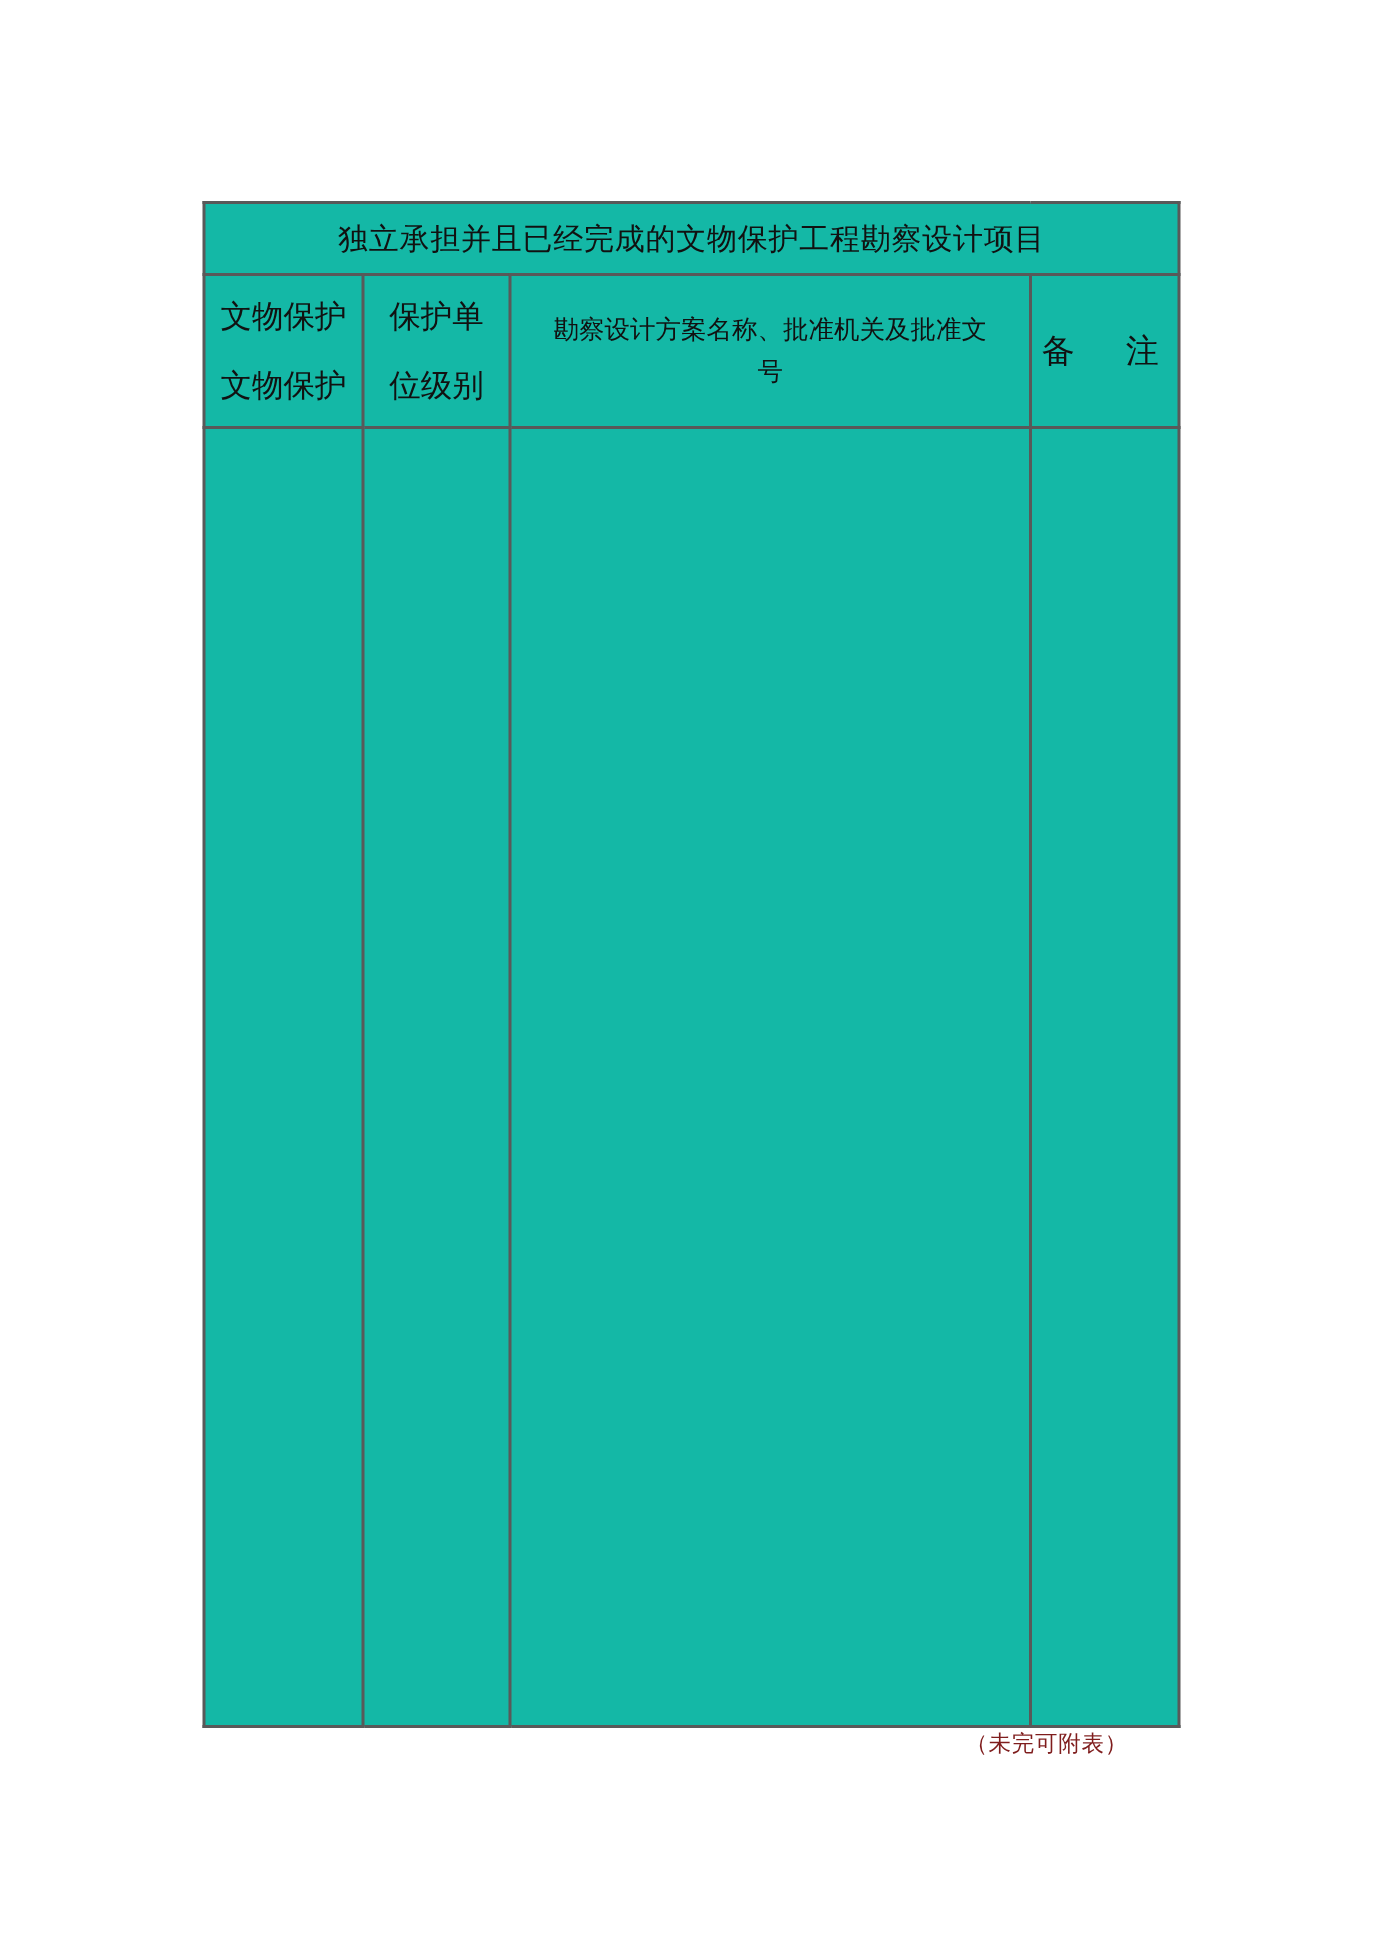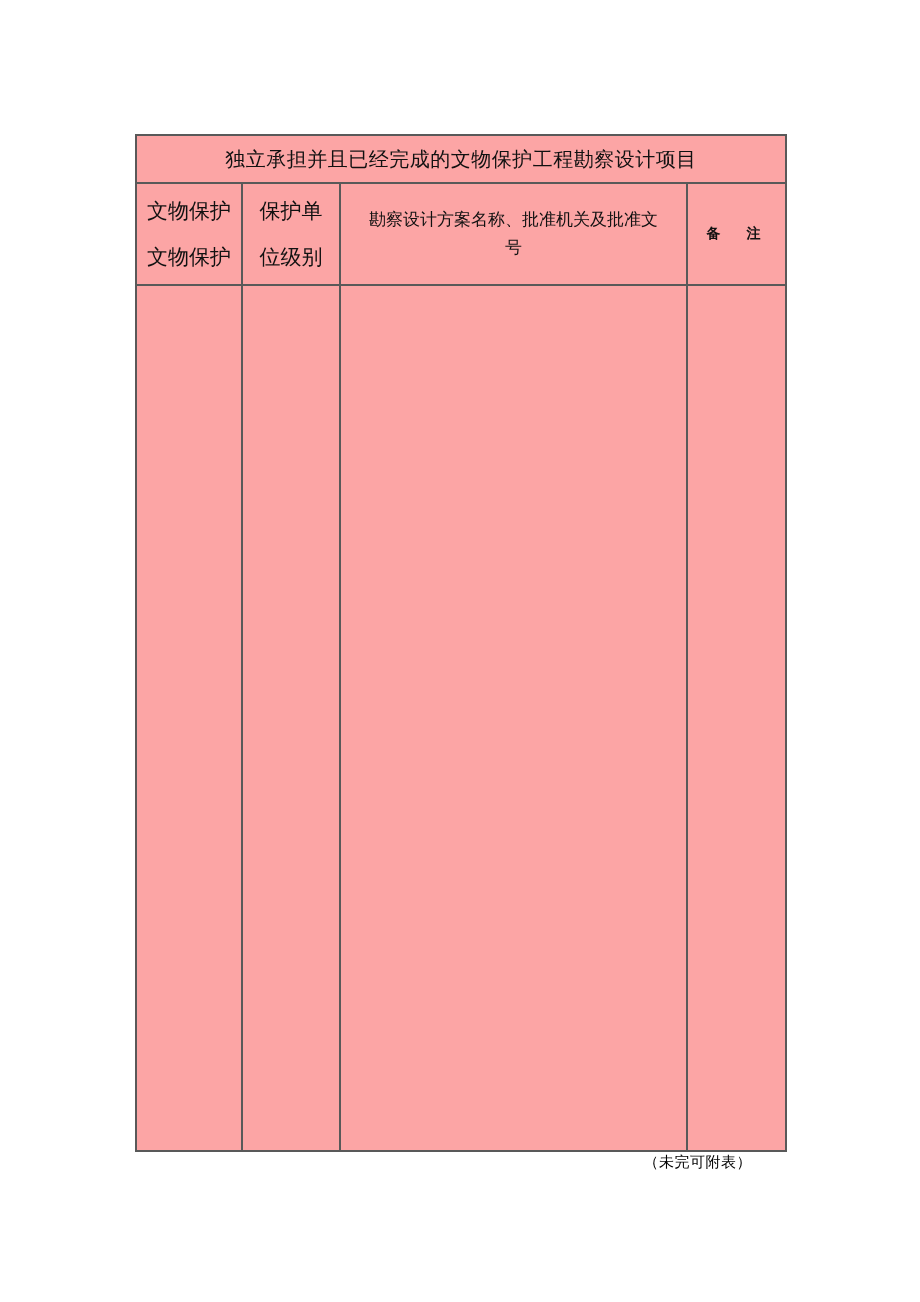--- a/index.html
+++ b/index.html
@@ -22,21 +22,21 @@
     top: 134px;
     width: 650px;
     border-collapse: collapse;
     table-layout: fixed;
   }
   .doc-table td {
     border: 2px solid #595959;
     padding: 0;
     text-align: center;
     vertical-align: middle;
-    background: #fca5a5;
+    background: #14b8a6;
   }
   .title-cell {
     height: 46px;
     font-size: 20px;
     font-weight: normal;
     letter-spacing: 0.5px;
   }
   .header-row td {
     height: 100px;
     margin-top: 47px;
@@ -44,34 +44,33 @@
   .hdr-line {
     display: block;
     font-size: 21px;
     line-height: 46px;
   }
   .hdr-plan .hdr-line {
     font-size: 17px;
     line-height: 28px;
   }
   .hdr-remarks {
-    font-size: 14px;
+    font-size: 22px;
     letter-spacing: 6px;
-    font-weight: bold;
   }
   .body-row td {
     height: 864px;
   }
   .footer-note {
     position: absolute;
     top: 1153px;
     right: 168px;
     font-size: 15px;
     letter-spacing: 0.5px;
-    color: #000000;
+    color: #7f1d1d;
   }
 </style>
 </head>
 <body>
 
 <div class="page">
 
   <table class="doc-table">
     <colgroup>
       <col style="width:106px">

